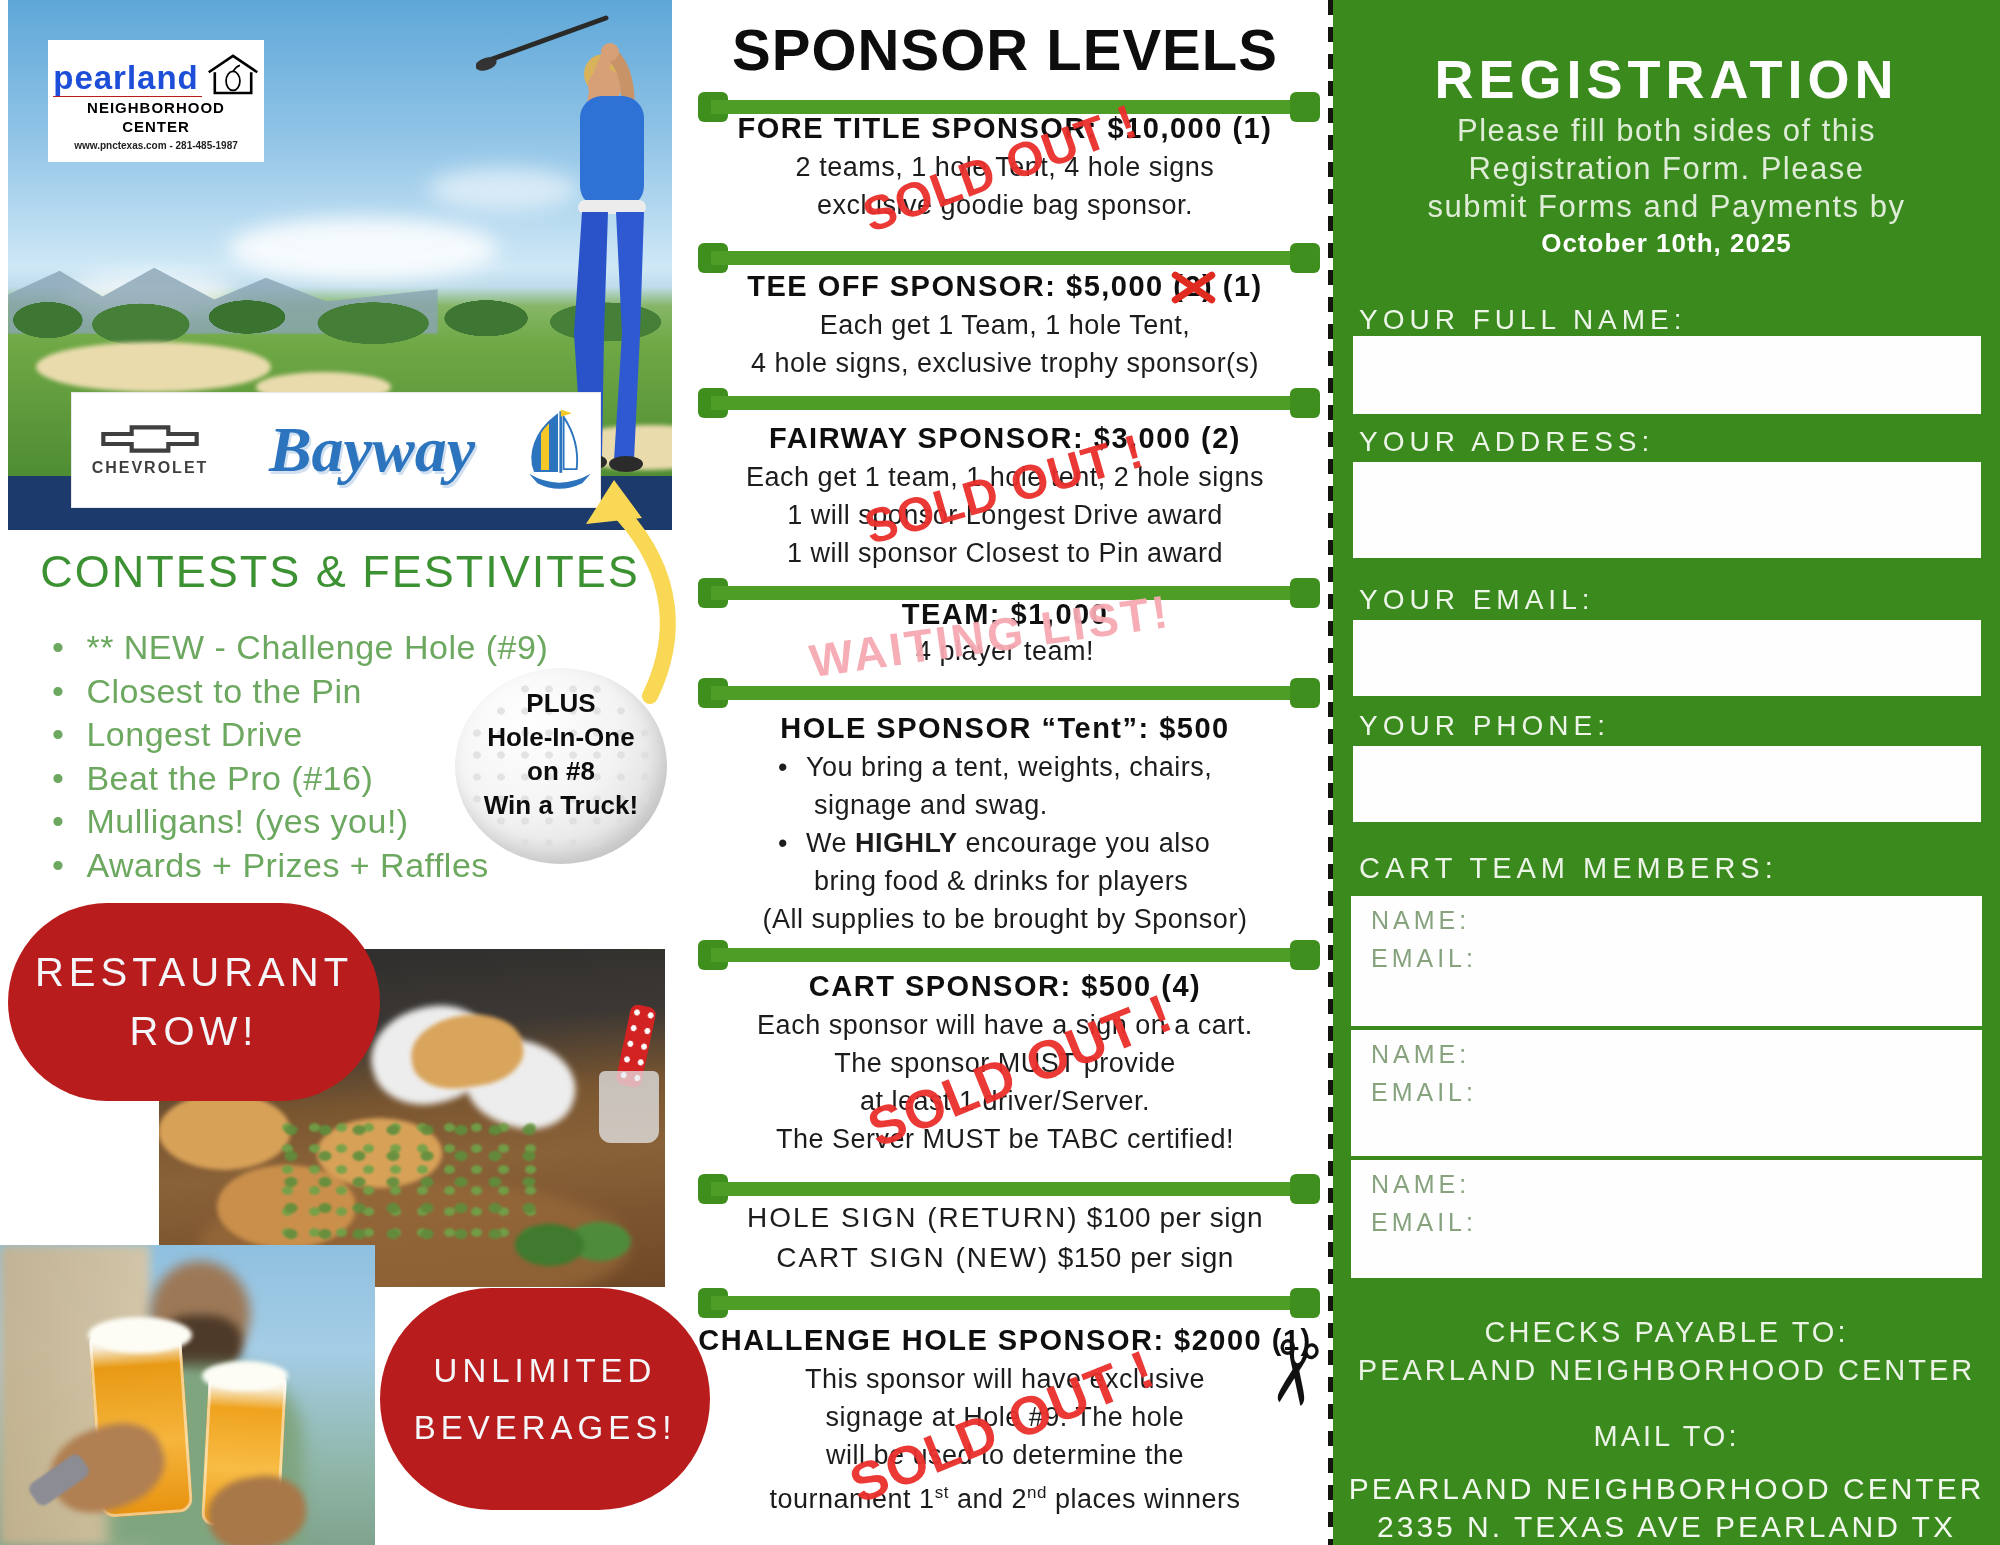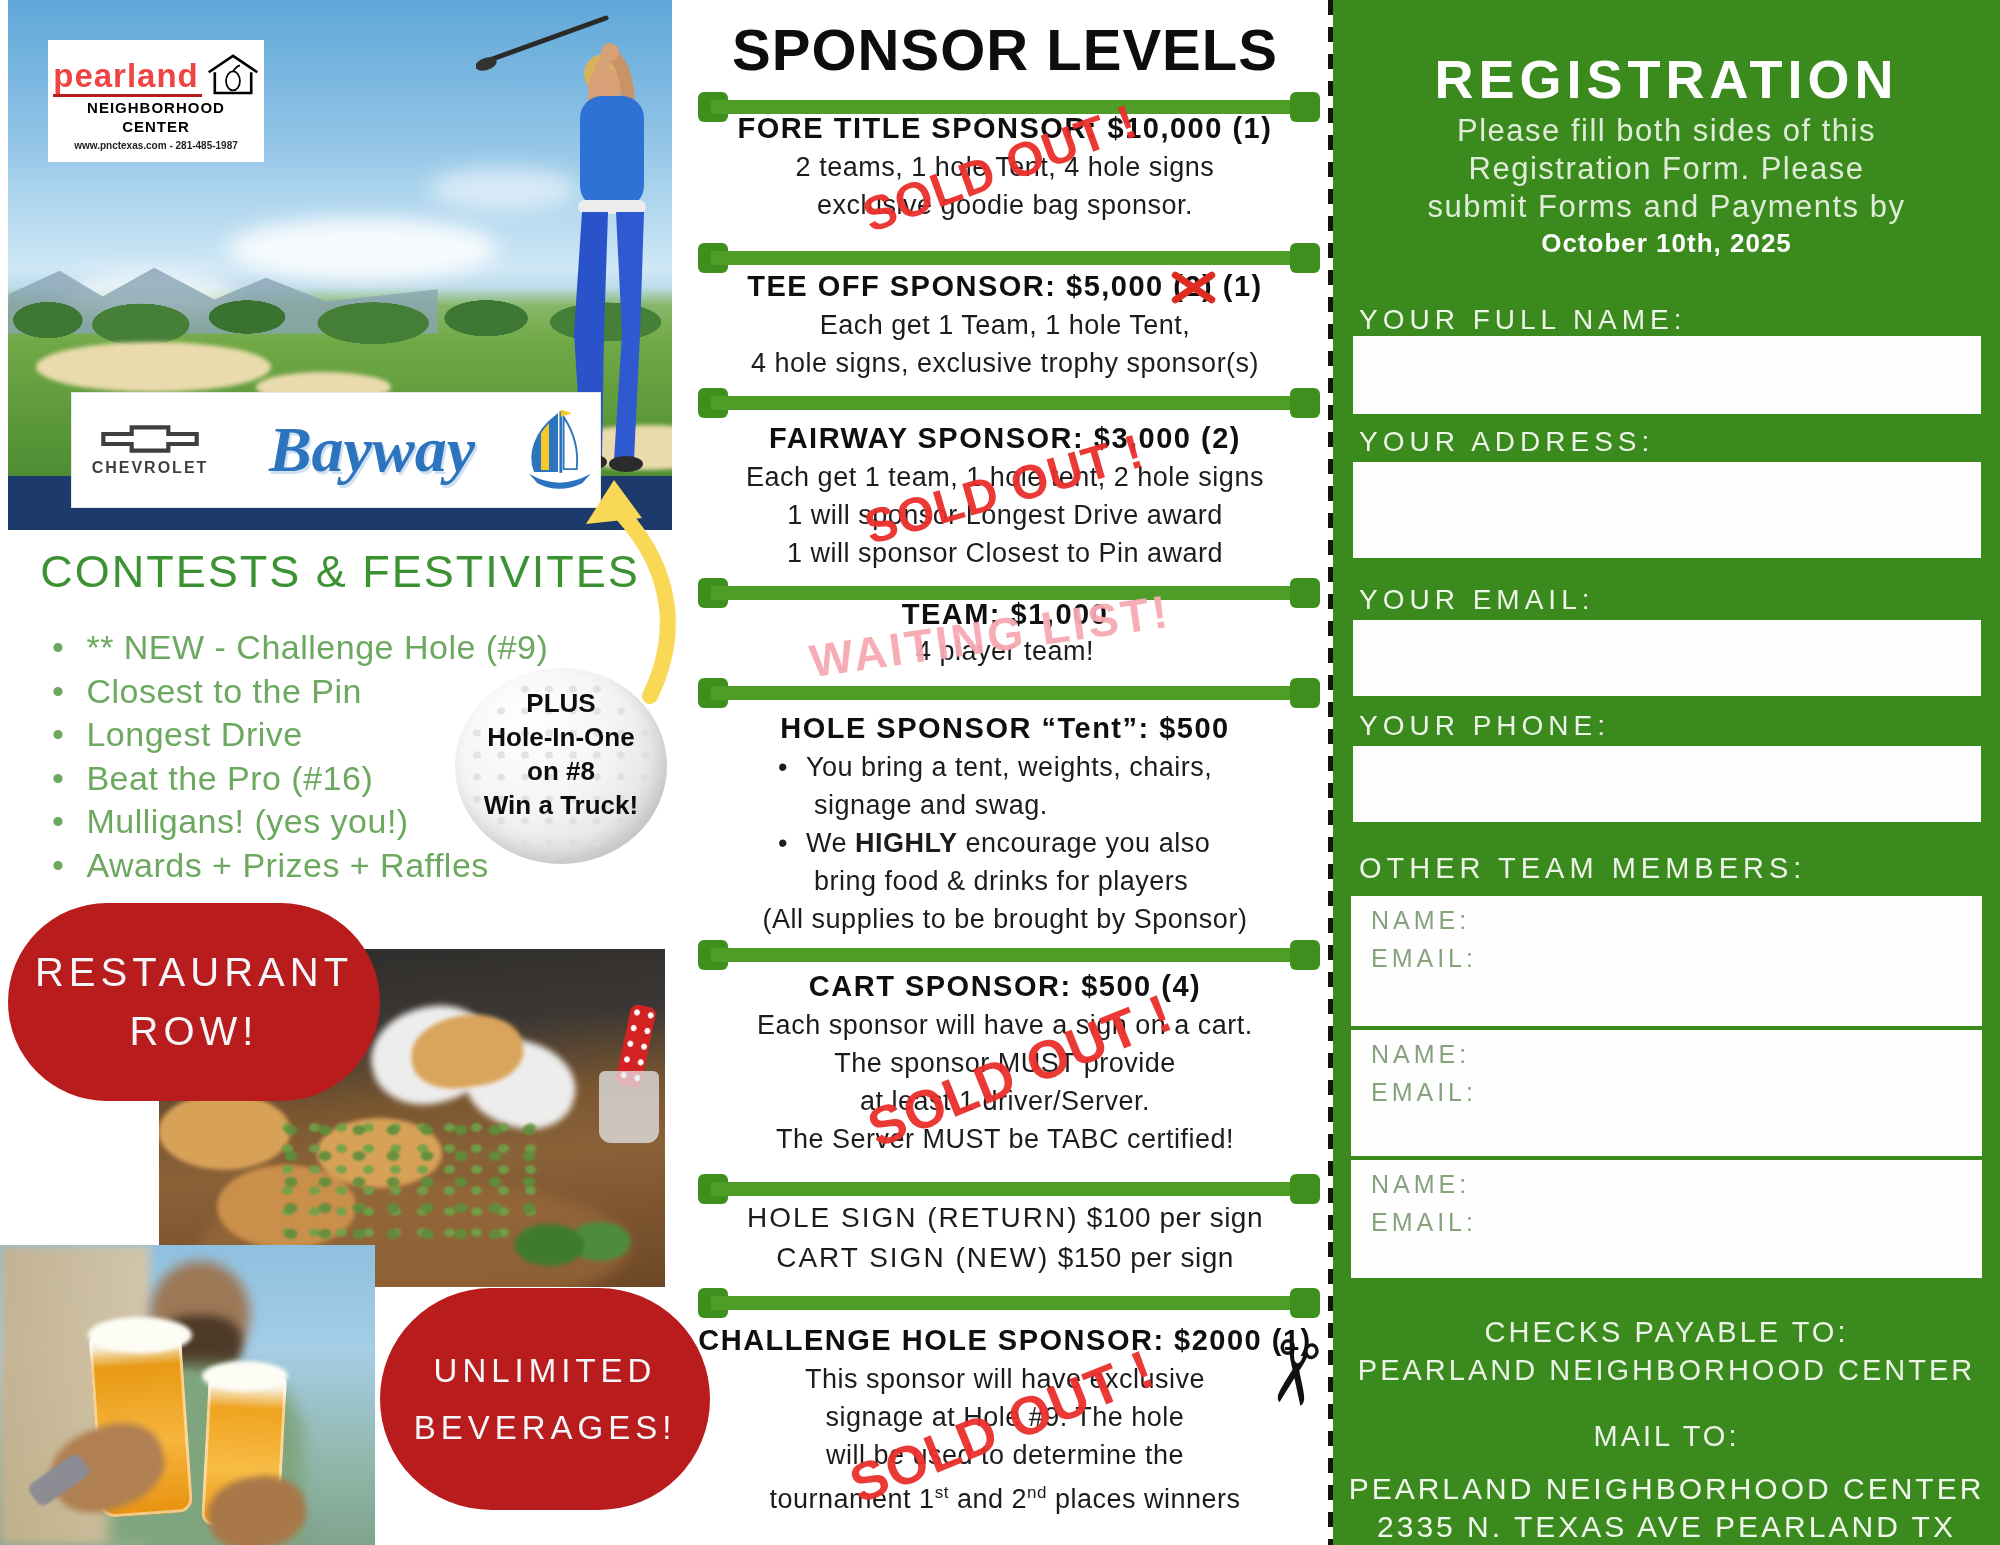--- a/index.html
+++ b/index.html
@@ -25,22 +25,22 @@
   .bunker{position:absolute;background:#EADBAD;border-radius:50%;filter:blur(2px);}
   .bunker.b1{left:28px;top:342px;width:235px;height:50px;}
   .bunker.b2{left:248px;top:372px;width:135px;height:30px;}
   .bunker.b3{left:555px;top:425px;width:170px;height:45px;}
   .golfer{position:absolute;right:0;top:4px;}
   .navyband{position:absolute;left:8px;top:476px;width:664px;height:54px;background:#1C3A6B;}
 
   .pnc-box{position:absolute;left:48px;top:40px;width:216px;height:122px;background:#fff;
     display:flex;flex-direction:column;align-items:center;justify-content:center;gap:2px;z-index:2;}
   .pnc-row{display:flex;align-items:flex-end;gap:5px;}
-  .pnc-name{font-size:33px;font-weight:800;letter-spacing:1px;line-height:30px;color:#ef4444;
-    border-bottom:3px solid #b91c1c;padding:0 3px 3px 0;}
+  .pnc-name{font-size:33px;font-weight:800;letter-spacing:1px;line-height:30px;color:#1d4ed8;
+    border-bottom:1px solid #b91c1c;padding:0 3px 3px 0;}
   .pnc-sub{font-size:15px;font-weight:800;letter-spacing:1px;color:#000;line-height:17px;}
   .pnc-contact{font-size:10px;font-weight:700;color:#222;margin-top:3px;}
 
   .bayway-box{position:absolute;left:72px;top:393px;width:528px;height:114px;background:#fff;
     display:flex;align-items:center;z-index:2;box-shadow:0 0 0 1px #e8e8e8;}
   .chevy{width:156px;display:flex;flex-direction:column;align-items:center;gap:4px;}
   .chevy-text{font-size:16px;font-weight:700;letter-spacing:2px;color:#3F3F3F;}
   .bayway-name{flex:1;text-align:center;font-family:"Liberation Serif",serif;font-style:italic;font-weight:700;
     font-size:64px;color:#2C74BE;text-shadow:2px 3px 0 rgba(44,116,190,.22);line-height:100px;}
 
@@ -422,21 +422,21 @@
 
     <div class="flabel lab-addr">YOUR ADDRESS:</div>
     <div class="fbox box-addr"></div>
 
     <div class="flabel lab-email">YOUR EMAIL:</div>
     <div class="fbox box-email"></div>
 
     <div class="flabel lab-phone">YOUR PHONE:</div>
     <div class="fbox box-phone"></div>
 
-    <div class="flabel lab-team">OTHER TEAM MEMBERS:</div>
+    <div class="flabel lab-team">CART TEAM MEMBERS:</div>
 
     <div class="member-box m1">
       <div class="mlab mn">NAME:</div>
       <div class="mlab me">EMAIL:</div>
     </div>
     <div class="member-box m2">
       <div class="mlab mn">NAME:</div>
       <div class="mlab me">EMAIL:</div>
     </div>
     <div class="member-box m3">

